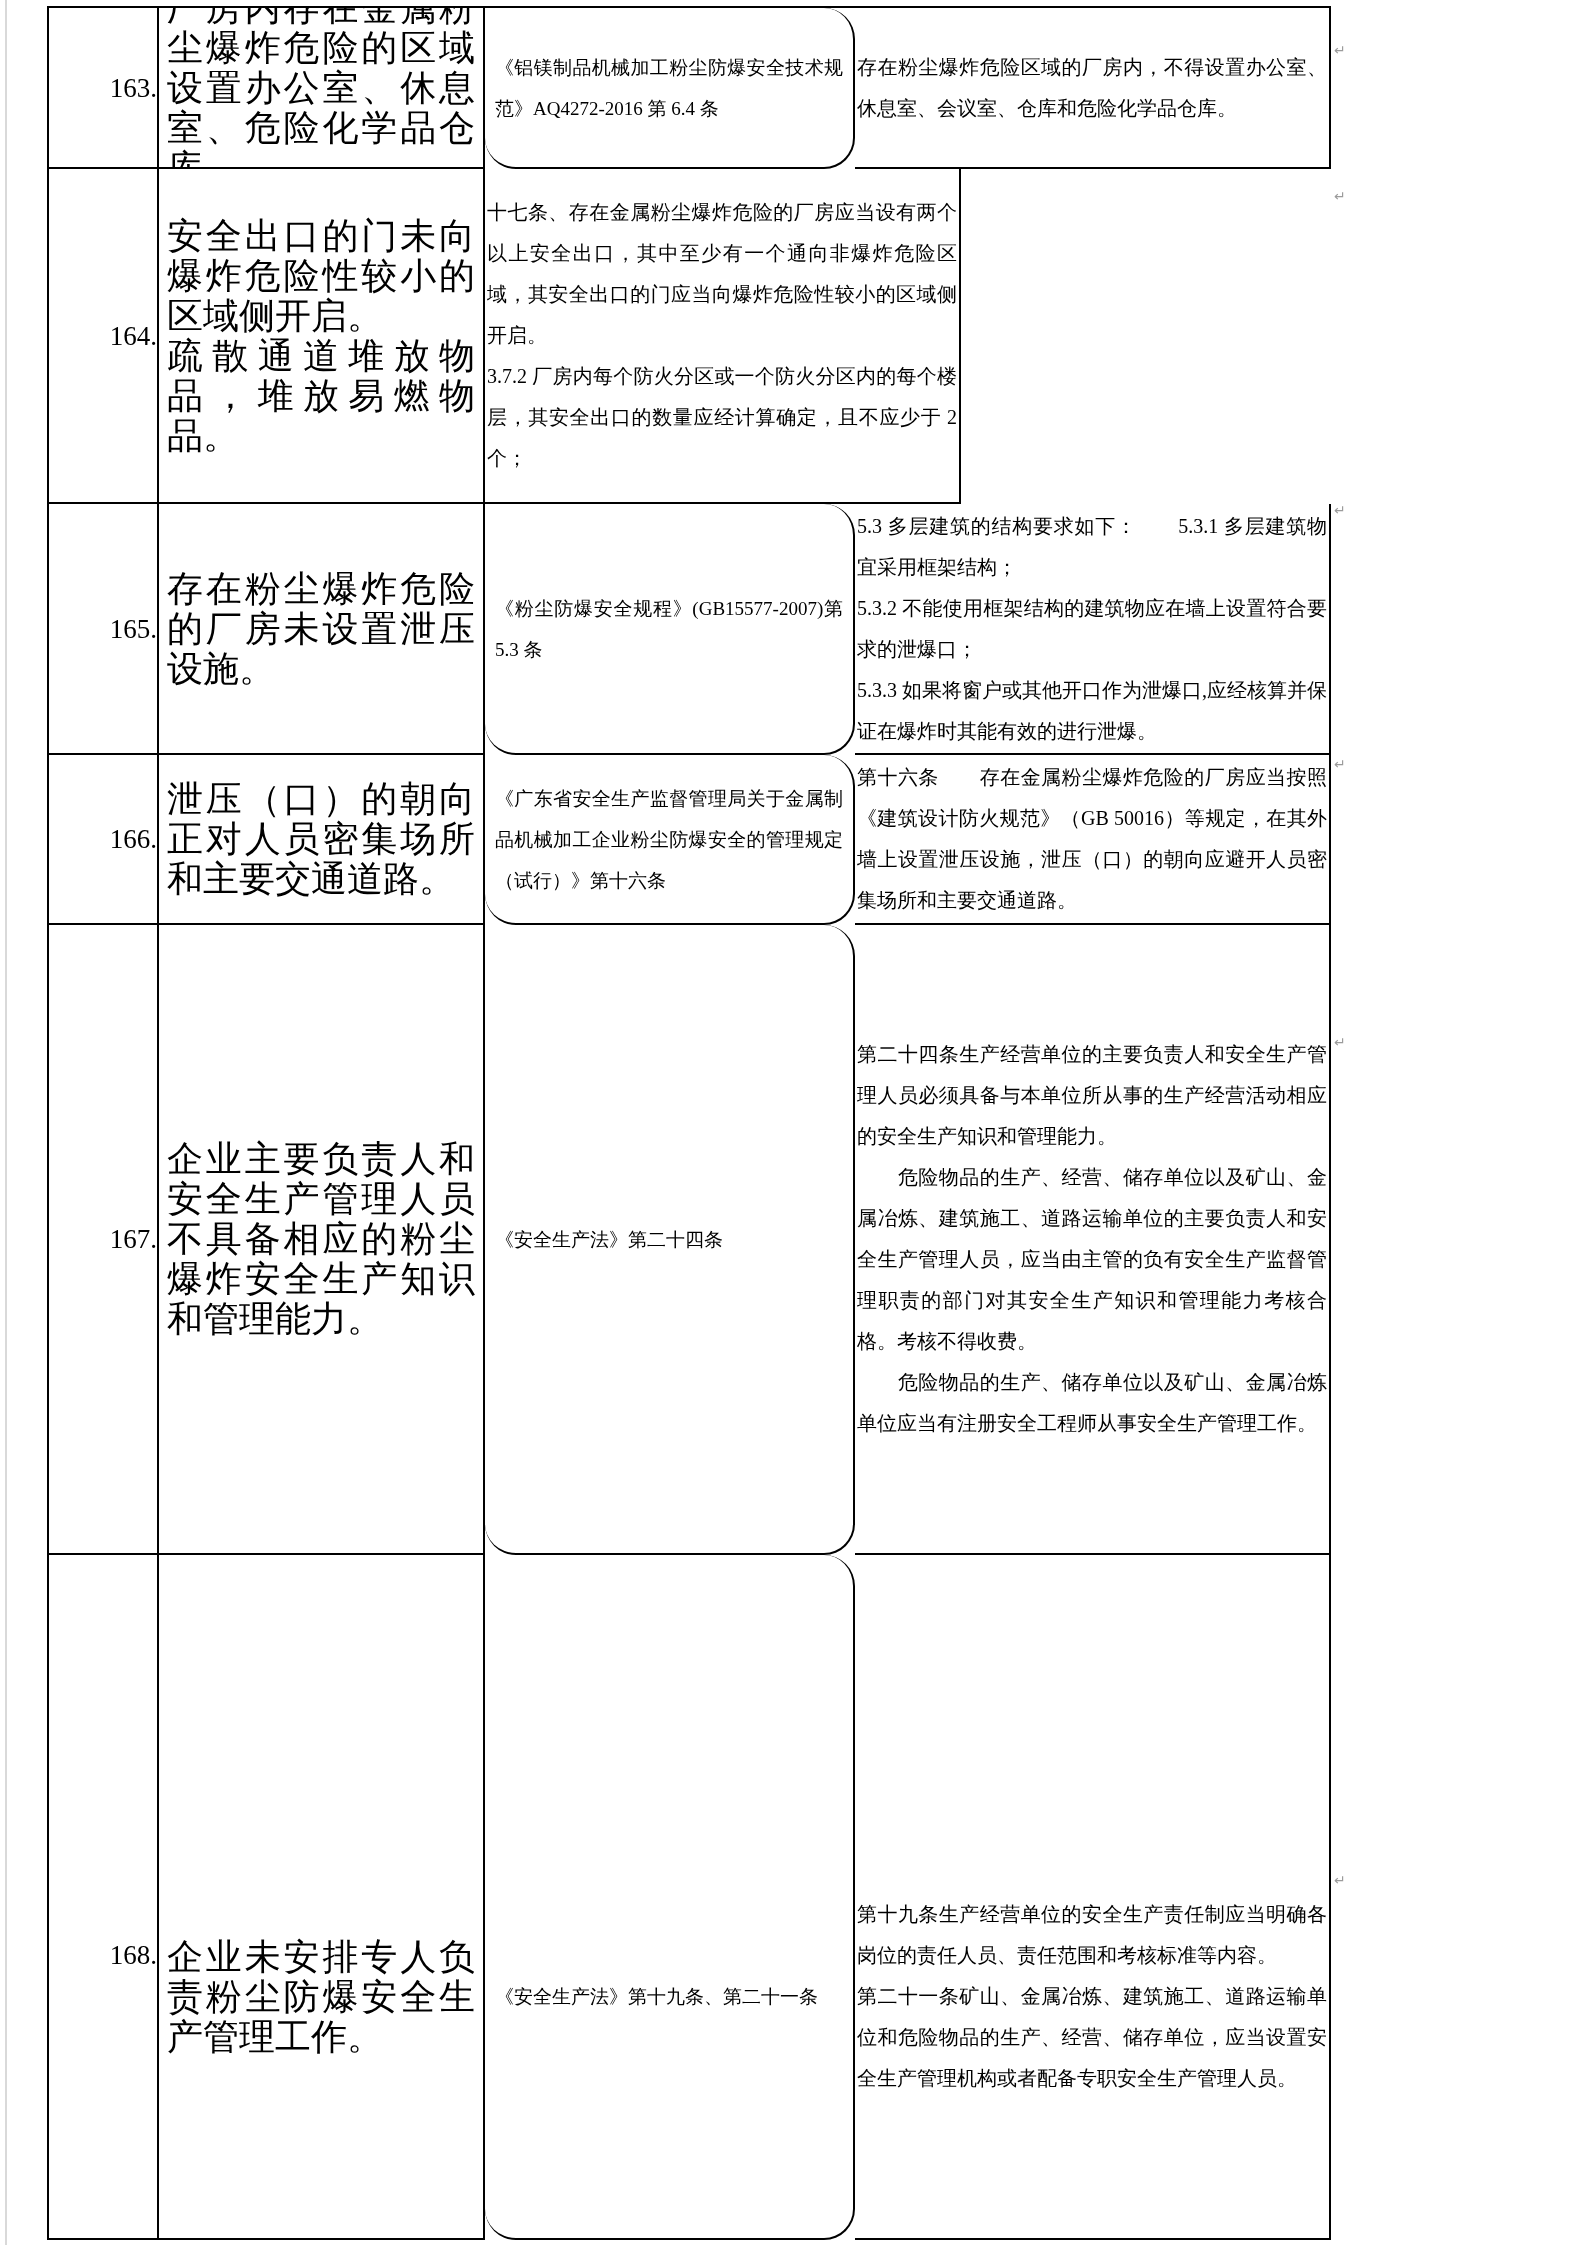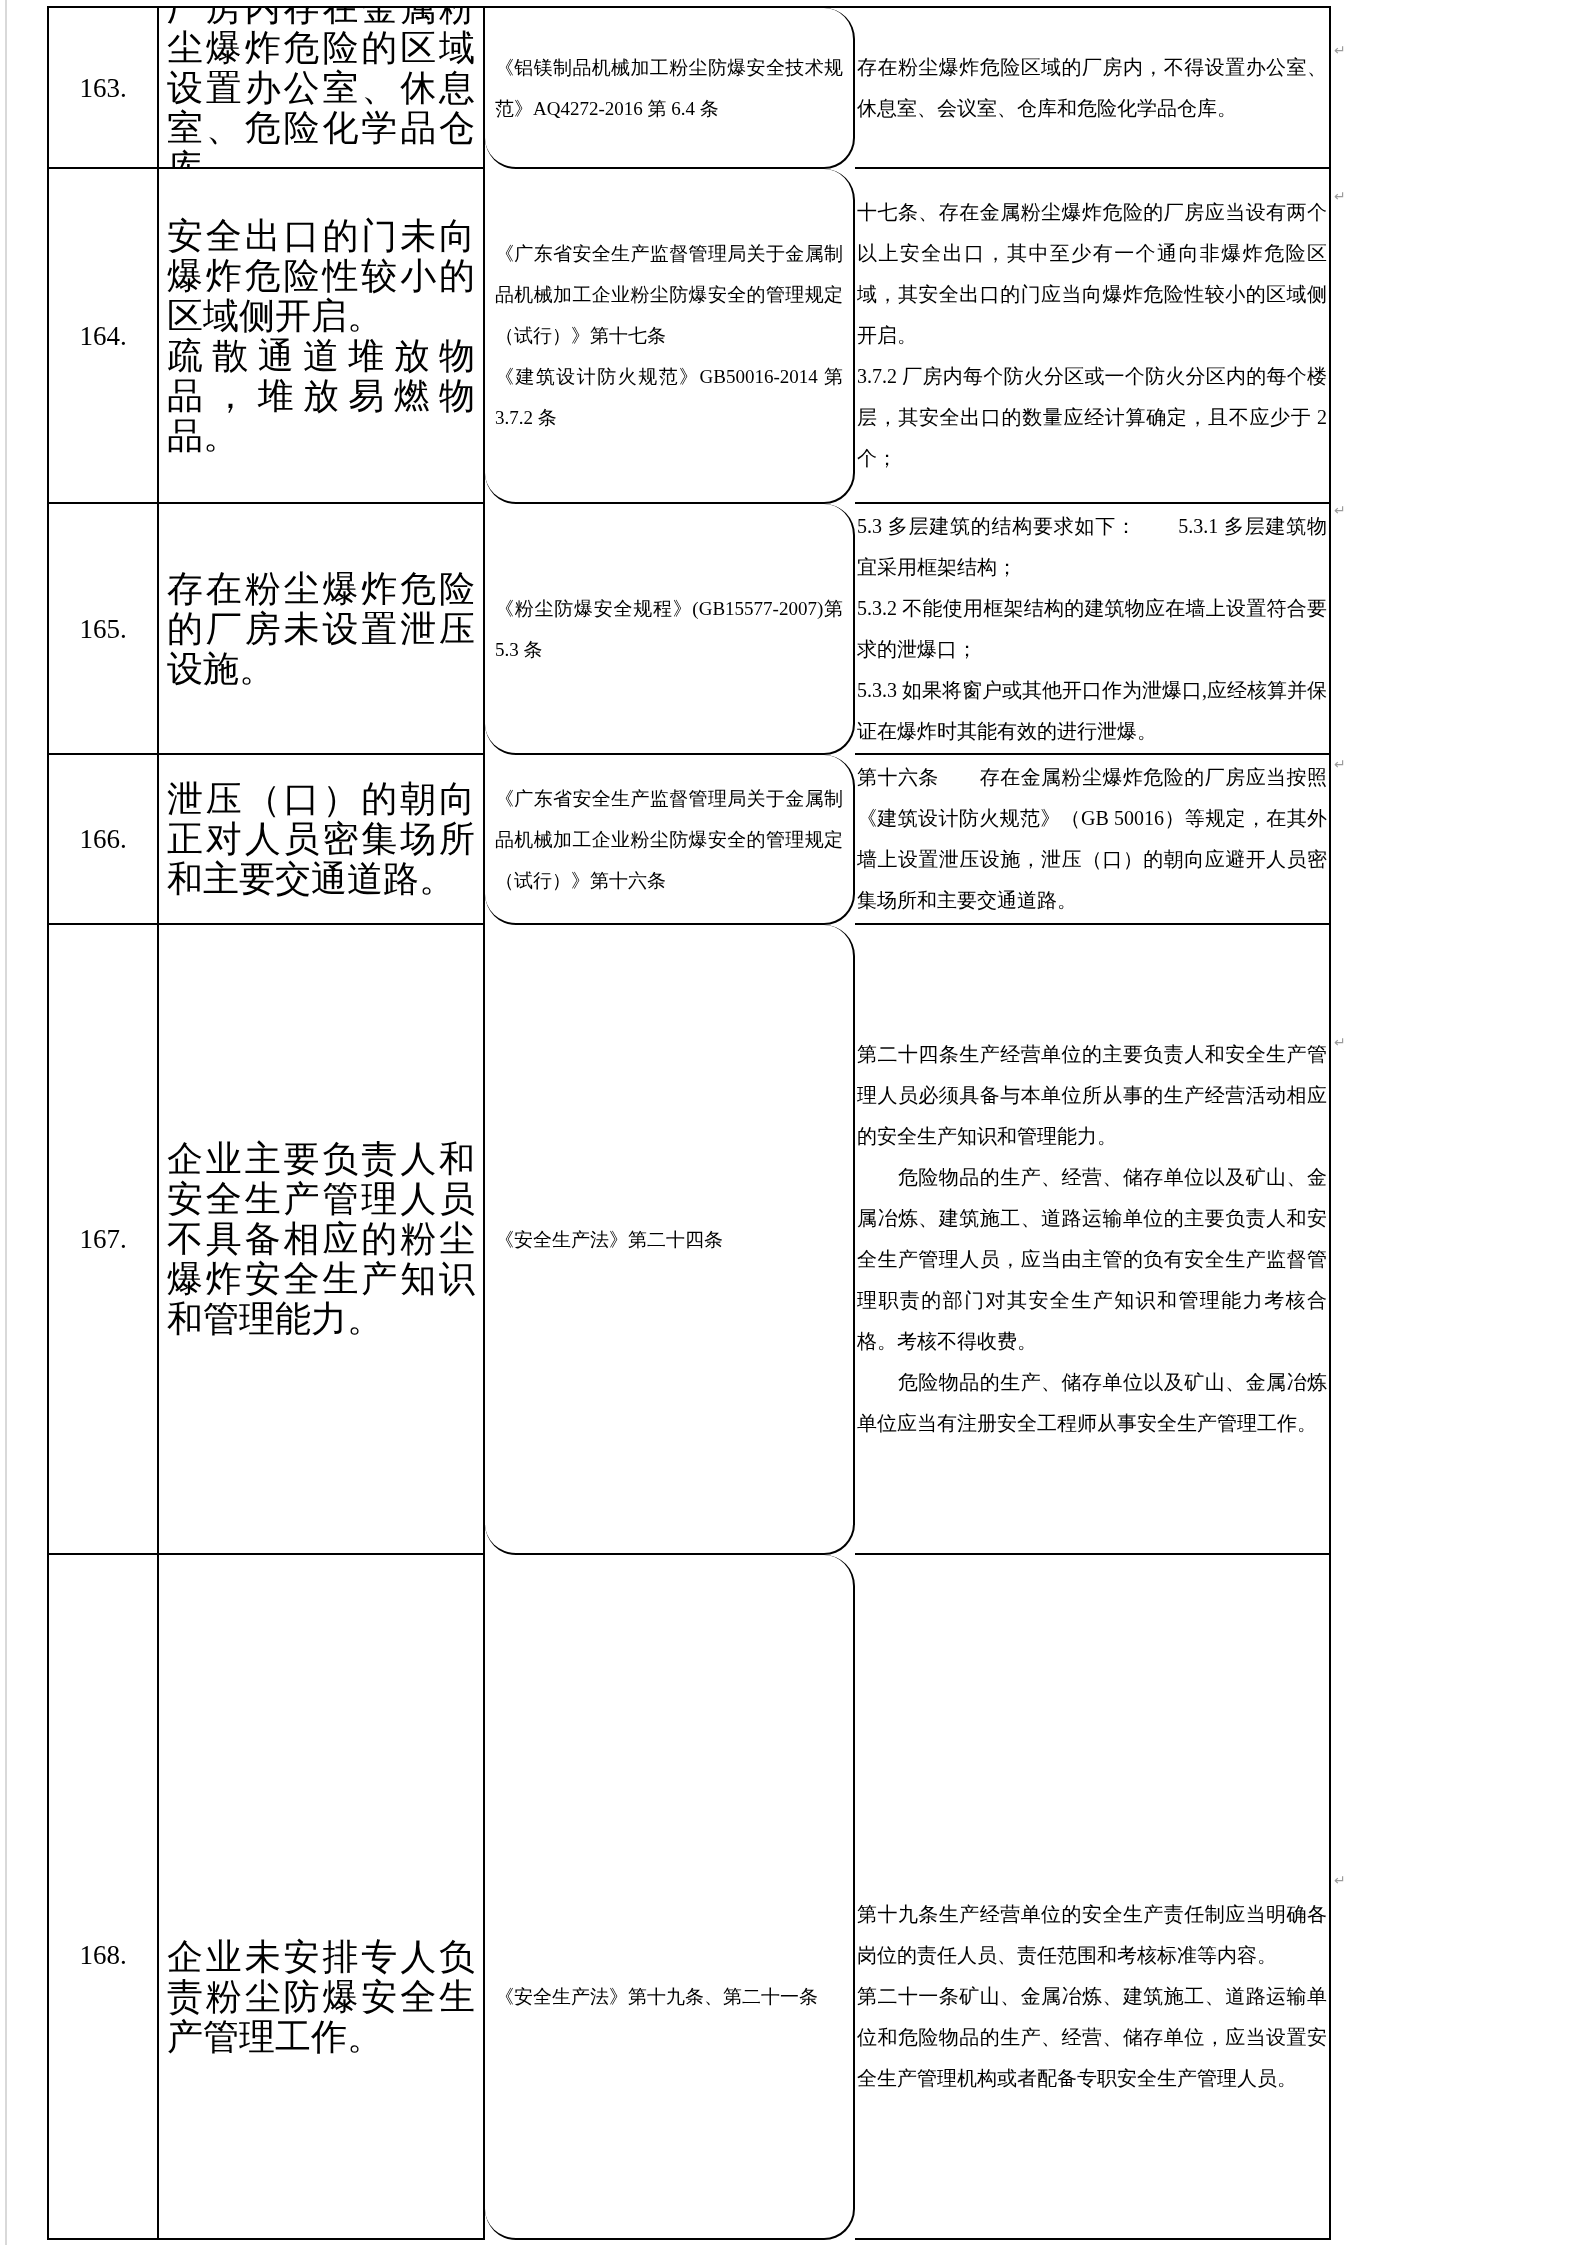--- a/index.html
+++ b/index.html
@@ -28,21 +28,21 @@
     box-sizing:border-box;
     border-right:2px solid #000;
     border-bottom:2px solid #000;
     display:flex;flex-direction:column;justify-content:center;
     overflow:hidden;
   }
   .cell p{margin:0;text-align:justify;}
   .c-no{
     width:110px;flex:0 0 110px;
     font-size:27px;line-height:34px;
-    align-items:center;text-align:center;
+    align-items:flex-end;text-align:center;
   }
   .c-issue{
     width:326px;flex:0 0 326px;
     font-size:36px;line-height:40px;
     padding:0 8px;
   }
   .c-basis{
     width:370px;flex:0 0 370px;
     font-size:19px;line-height:41px;
     padding:0 10px;
@@ -86,24 +86,20 @@
         </div>
     </div>
 
     <div class="row r164">
       <div class="cell c-no">
           <p>164.</p>
         </div>
       <div class="cell c-issue">
           <p>安全出口的门未向爆炸危险性较小的区域侧开启。</p>
           <p>疏散通道堆放物品，堆放易燃物品。</p>
-        </div>
-      <div class="cell c-basis">
-          <p>《广东省安全生产监督管理局关于金属制品机械加工企业粉尘防爆安全的管理规定（试行）》第十七条</p>
-          <p>《建筑设计防火规范》GB50016-2014 第 3.7.2 条</p>
         </div>
       <div class="cell c-detail">
           <p>十七条、存在金属粉尘爆炸危险的厂房应当设有两个以上安全出口，其中至少有一个通向非爆炸危险区域，其安全出口的门应当向爆炸危险性较小的区域侧开启。</p>
           <p>3.7.2 厂房内每个防火分区或一个防火分区内的每个楼层，其安全出口的数量应经计算确定，且不应少于 2 个；</p>
         </div>
     </div>
 
     <div class="row r165">
       <div class="cell c-no">
           <p>165.</p>

